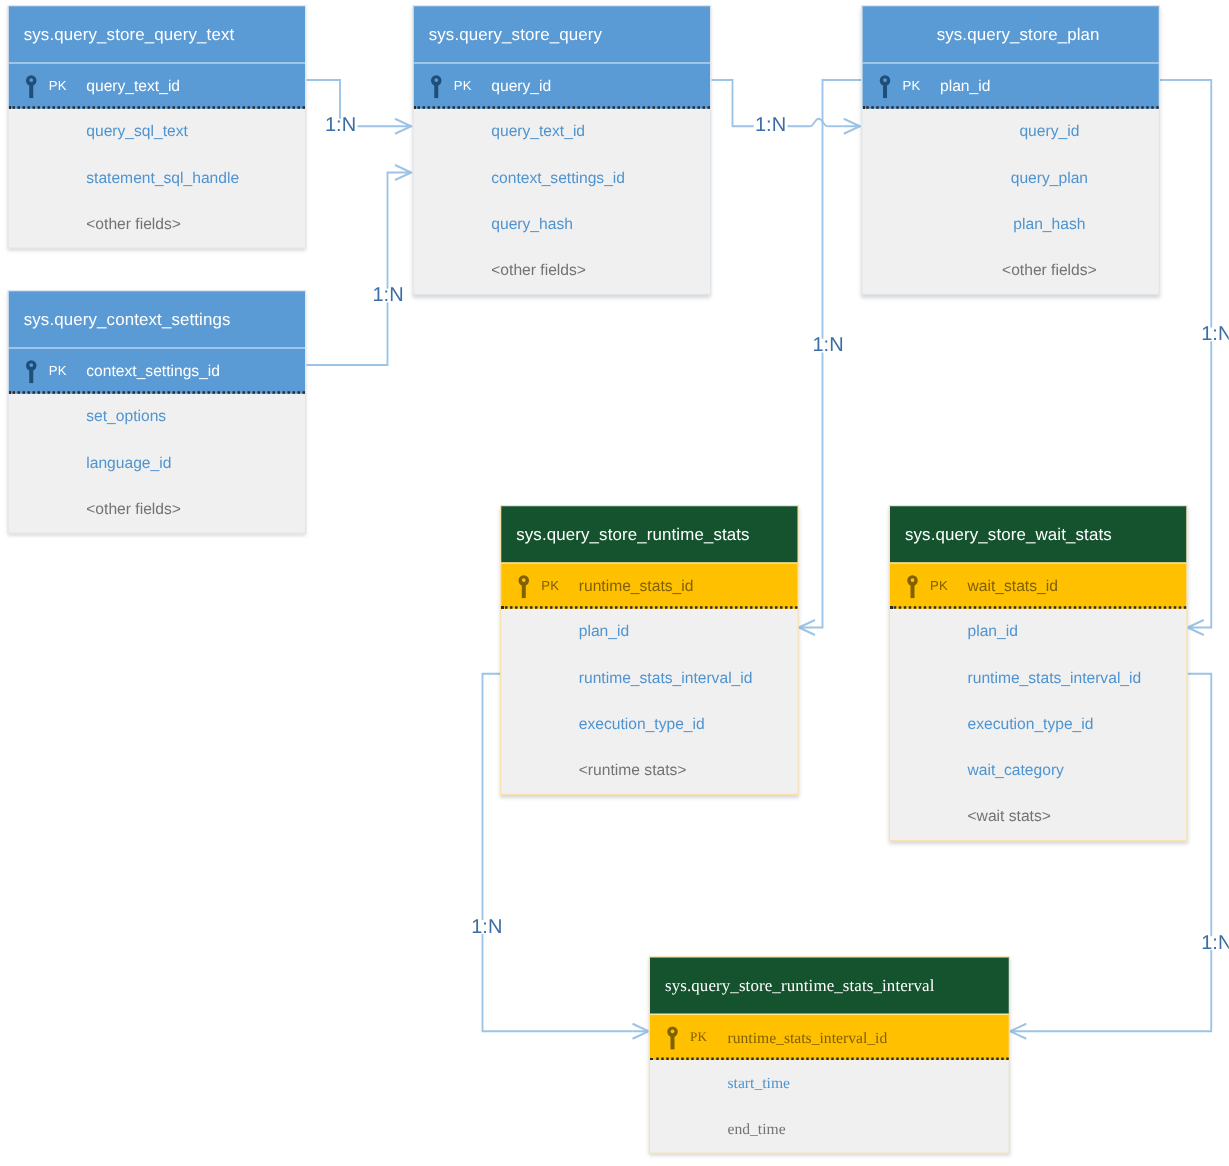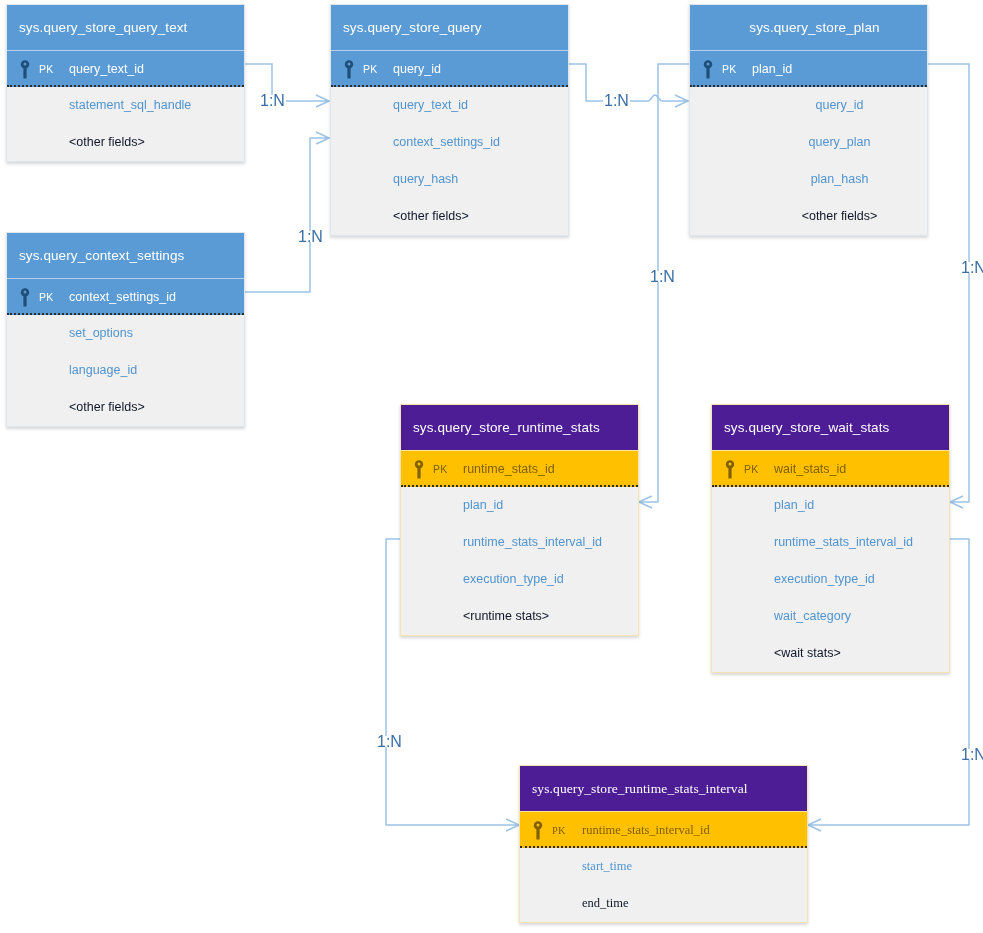--- a/index.html
+++ b/index.html
@@ -76,29 +76,29 @@
   }
   .entity-field {
     box-sizing: border-box;
     height: 37px;
     line-height: 37px;
     padding-left: 62px;
     font-size: 12.5px;
     color: #4f94d0;
     white-space: nowrap;
   }
-  .entity-field:last-child { color: #0f172a; }
+  .entity-field:last-child { color: #737373; }
 
   
   .theme-blue .entity-title { background: #5b9bd5; }
   .theme-blue .entity-pk    { background: #5b9bd5; }
   .theme-blue { border-color: #dfe6ec; }
 
   
-  .theme-orange .entity-title { background: #4c1d95; }
+  .theme-orange .entity-title { background: #14532d; }
   .theme-orange .entity-pk    { background: #ffc000; }
   .theme-orange .entity-title { color: #ffffff; }
   .theme-orange .entity-pk    { color: #806000; }
   .theme-orange .entity-pk    { border-top-color: rgba(255,255,255,0.6); }
   .theme-orange { border-color: #f7e3b0; }
 
   
   .key-icon {
     position: absolute;
     left: 13px;
@@ -174,20 +174,21 @@
     <div class="entity-pk">
       <svg class="key-icon" viewBox="0 0 10 19">
         <circle cx="5" cy="4.4" r="4.2" fill="#1f4e79"></circle>
         <circle cx="5" cy="4" r="1.5" fill="#5b9bd5"></circle>
         <rect x="3.4" y="7" width="3.2" height="11.5" fill="#1f4e79"></rect>
       </svg>
       <span class="pk-label">PK</span>
       <span class="pk-name">query_text_id</span>
     </div>
     <div class="entity-fields">
+      <div class="entity-field">query_sql_text</div>
       <div class="entity-field">statement_sql_handle</div>
       <div class="entity-field">&lt;other fields&gt;</div>
     </div>
   </div>
 
   <div class="entity theme-blue" style="left:330px; top:4px; width:239px;">
     <div class="entity-title">sys.query_store_query</div>
     <div class="entity-pk">
       <svg class="key-icon" viewBox="0 0 10 19">
         <circle cx="5" cy="4.4" r="4.2" fill="#1f4e79"></circle>

